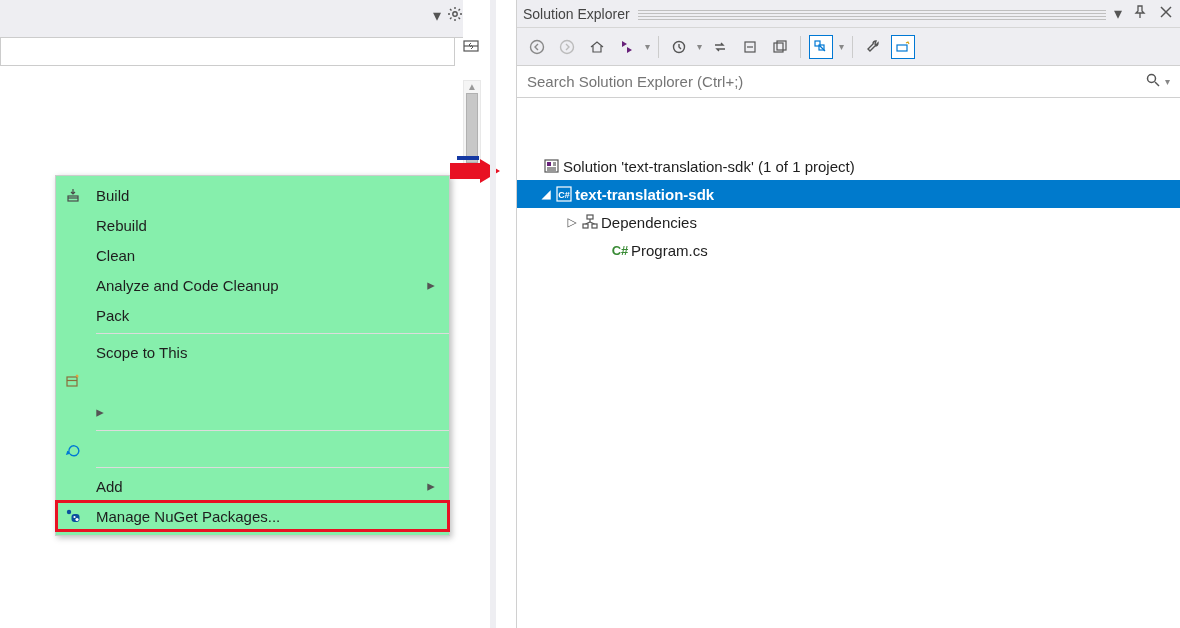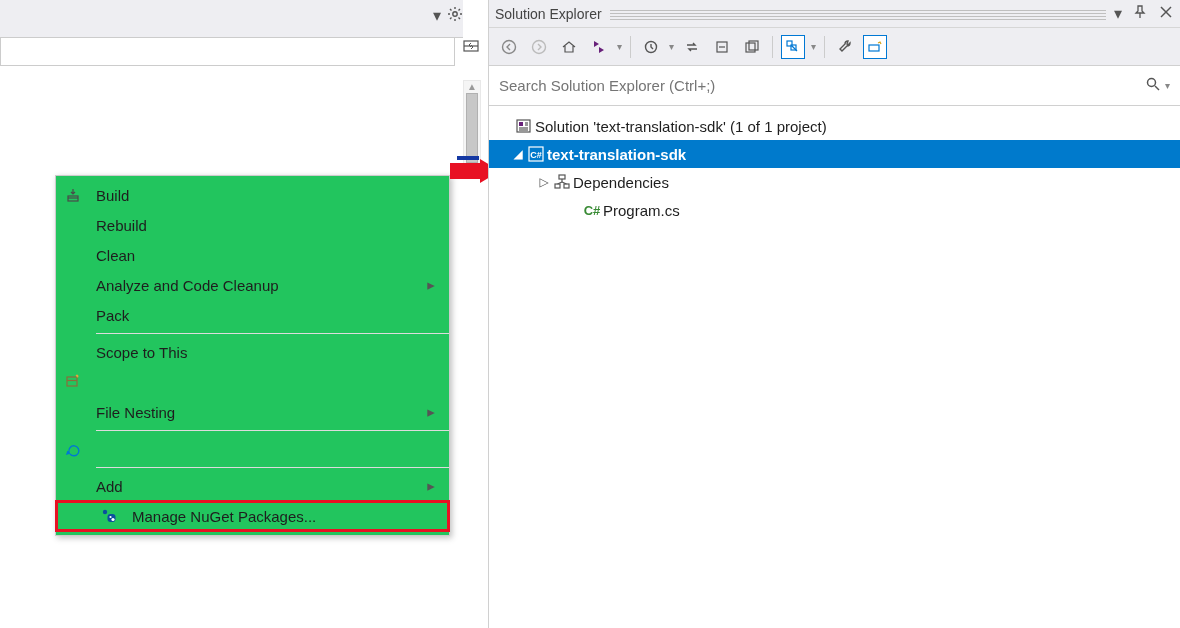--- a/index.html
+++ b/index.html
@@ -17,49 +17,49 @@
   .scroll-bottom { position: absolute; left: 463px; top: 163px; width: 19px; height: 10px; background: #c7c7c7; }
   .cursor-mark { position: absolute; left: 457px; top: 156px; width: 22px; height: 4px; background: #1438a3; }
 
   
   .splitter { position: absolute; left: 490px; top: 0; width: 6px; height: 628px; background: #eeeef2; }
 
   
   .red-arrow { position: absolute; left: 450px; top: 159px; }
 
   
-  .context-menu { position: absolute; left: 55px; top: 175px; width: 395px; background: #22c55e; border: 1px solid #ccc; box-shadow: 2px 2px 6px rgba(0,0,0,0.25); padding: 4px 0; }
+  .context-menu { position: absolute; left: 55px; top: 175px; width: 395px; background: #86efac; border: 1px solid #ccc; box-shadow: 2px 2px 6px rgba(0,0,0,0.25); padding: 4px 0; }
   .menu-item { display: flex; align-items: center; height: 30px; padding: 0 8px 0 0; font-size: 15px; color: #1e1e1e; }
   .menu-item .icon-cell { width: 34px; display: flex; justify-content: center; align-items: center; color: #555; }
   .menu-item .label-cell { flex: 1; padding-left: 6px; white-space: nowrap; }
   .menu-item .arrow-cell { width: 20px; text-align: center; color: #555; }
   .menu-sep { height: 1px; background: #dcdcdc; margin: 3px 0 3px 40px; }
-  .menu-item.highlight { outline: 3px solid #e81123; outline-offset: -2px; padding-left: 36px; }
-
-  
-  .sol-panel { position: absolute; left: 488px; top: 0; right: 0; height: 628px; background: #fff; border-left: 1px solid #d0d0d0; }
+  .menu-item.highlight { outline: 3px solid #e81123; outline-offset: -2px; }
+
+  
+  .sol-panel { position: absolute; left: 516px; top: 0; right: 0; height: 628px; background: #fff; border-left: 1px solid #d0d0d0; }
   .sol-title { height: 28px; background: #eeeef2; display: flex; align-items: center; padding: 0 6px; border-bottom: 1px solid #d6d6d6; }
   .sol-title .title-text { font-size: 14px; color: #444; }
   .sol-title .grip { flex: 1; height: 12px; margin: 0 8px; background: repeating-linear-gradient(0deg, #bfbfbf 0 1px, transparent 1px 3px); }
   .sol-title .win-ctrls { display: flex; gap: 10px; color: #555; }
   .sol-toolbar { height: 38px; background: #eeeef2; border-bottom: 1px solid #d0d0d0; display: flex; align-items: center; gap: 6px; padding: 0 8px; }
   .tb-btn { width: 24px; height: 24px; display: flex; align-items: center; justify-content: center; color: #555; border: 1px solid transparent; font-size: 14px; }
   .tb-sep { width: 1px; height: 22px; background: #ccc; margin: 0 2px; }
   .tb-btn.active { border: 1px solid #0078d4; background: #fff; }
-  .sol-search { height: 40px; border-bottom: 1px solid #d0d0d0; display: flex; align-items: center; padding: 0 10px; }
+  .sol-search { height: 32px; border-bottom: 1px solid #d0d0d0; display: flex; align-items: center; padding: 0 10px; }
   .sol-search input { flex: 1; border: none; outline: none; font-size: 15px; color: #666; background: transparent; }
   .sol-search .search-icon { color: #666; font-size: 14px; }
   .tree { padding: 6px 0; font-size: 15px; }
   .tree-row { display: flex; align-items: center; height: 28px; padding-right: 10px; }
   .tree-row .expander { width: 14px; text-align: center; color: #555; font-size: 12px; }
   .tree-row .node-icon { width: 22px; display: flex; justify-content: center; align-items: center; }
   .tree-row .node-label { white-space: nowrap; }
   .tree-row.selected { background: #007acc; color: #fff; }
   .tree-row.selected .expander { color: #fff; }
-  .depth-0 { padding-left: 10px; }
+  .depth-0 { padding-left: 10px; margin-top: 48px; }
   .depth-1 { padding-left: 22px; }
   .depth-2 { padding-left: 48px; }
   .depth-3 { padding-left: 78px; }
 
   
   svg.i { width: 16px; height: 16px; }
   svg.i18 { width: 18px; height: 18px; }
 </style>
 </head>
 <body>
@@ -138,21 +138,20 @@
           <rect x="2" y="3" width="10" height="9"></rect>
           <line x1="2" y1="6.5" x2="12" y2="6.5"></line>
           <path d="M11 1l1 1 1-1" stroke="#e8a33d"></path>
           <circle cx="12.5" cy="2.5" r="1" fill="#e8a33d" stroke="none"></circle>
         </svg>
     </span>
     <span class="arrow-cell"></span>
   </div>
   <div class="menu-item">
     <span class="icon-cell"></span>
-    <span class="label-cell">File Nesting</span>
     <span class="arrow-cell">▸</span>
   </div>
   <div class="menu-sep"></div>
   <div class="menu-item">
     <span class="icon-cell">
       <svg class="i" viewBox="0 0 16 16" fill="none" stroke="#0078d4" stroke-width="1.4">
           <path d="M4 11a5 5 0 1 1 1 2"></path>
           <path d="M3 10l-1 3 3-1" fill="#0078d4"></path>
         </svg>
     </span>

